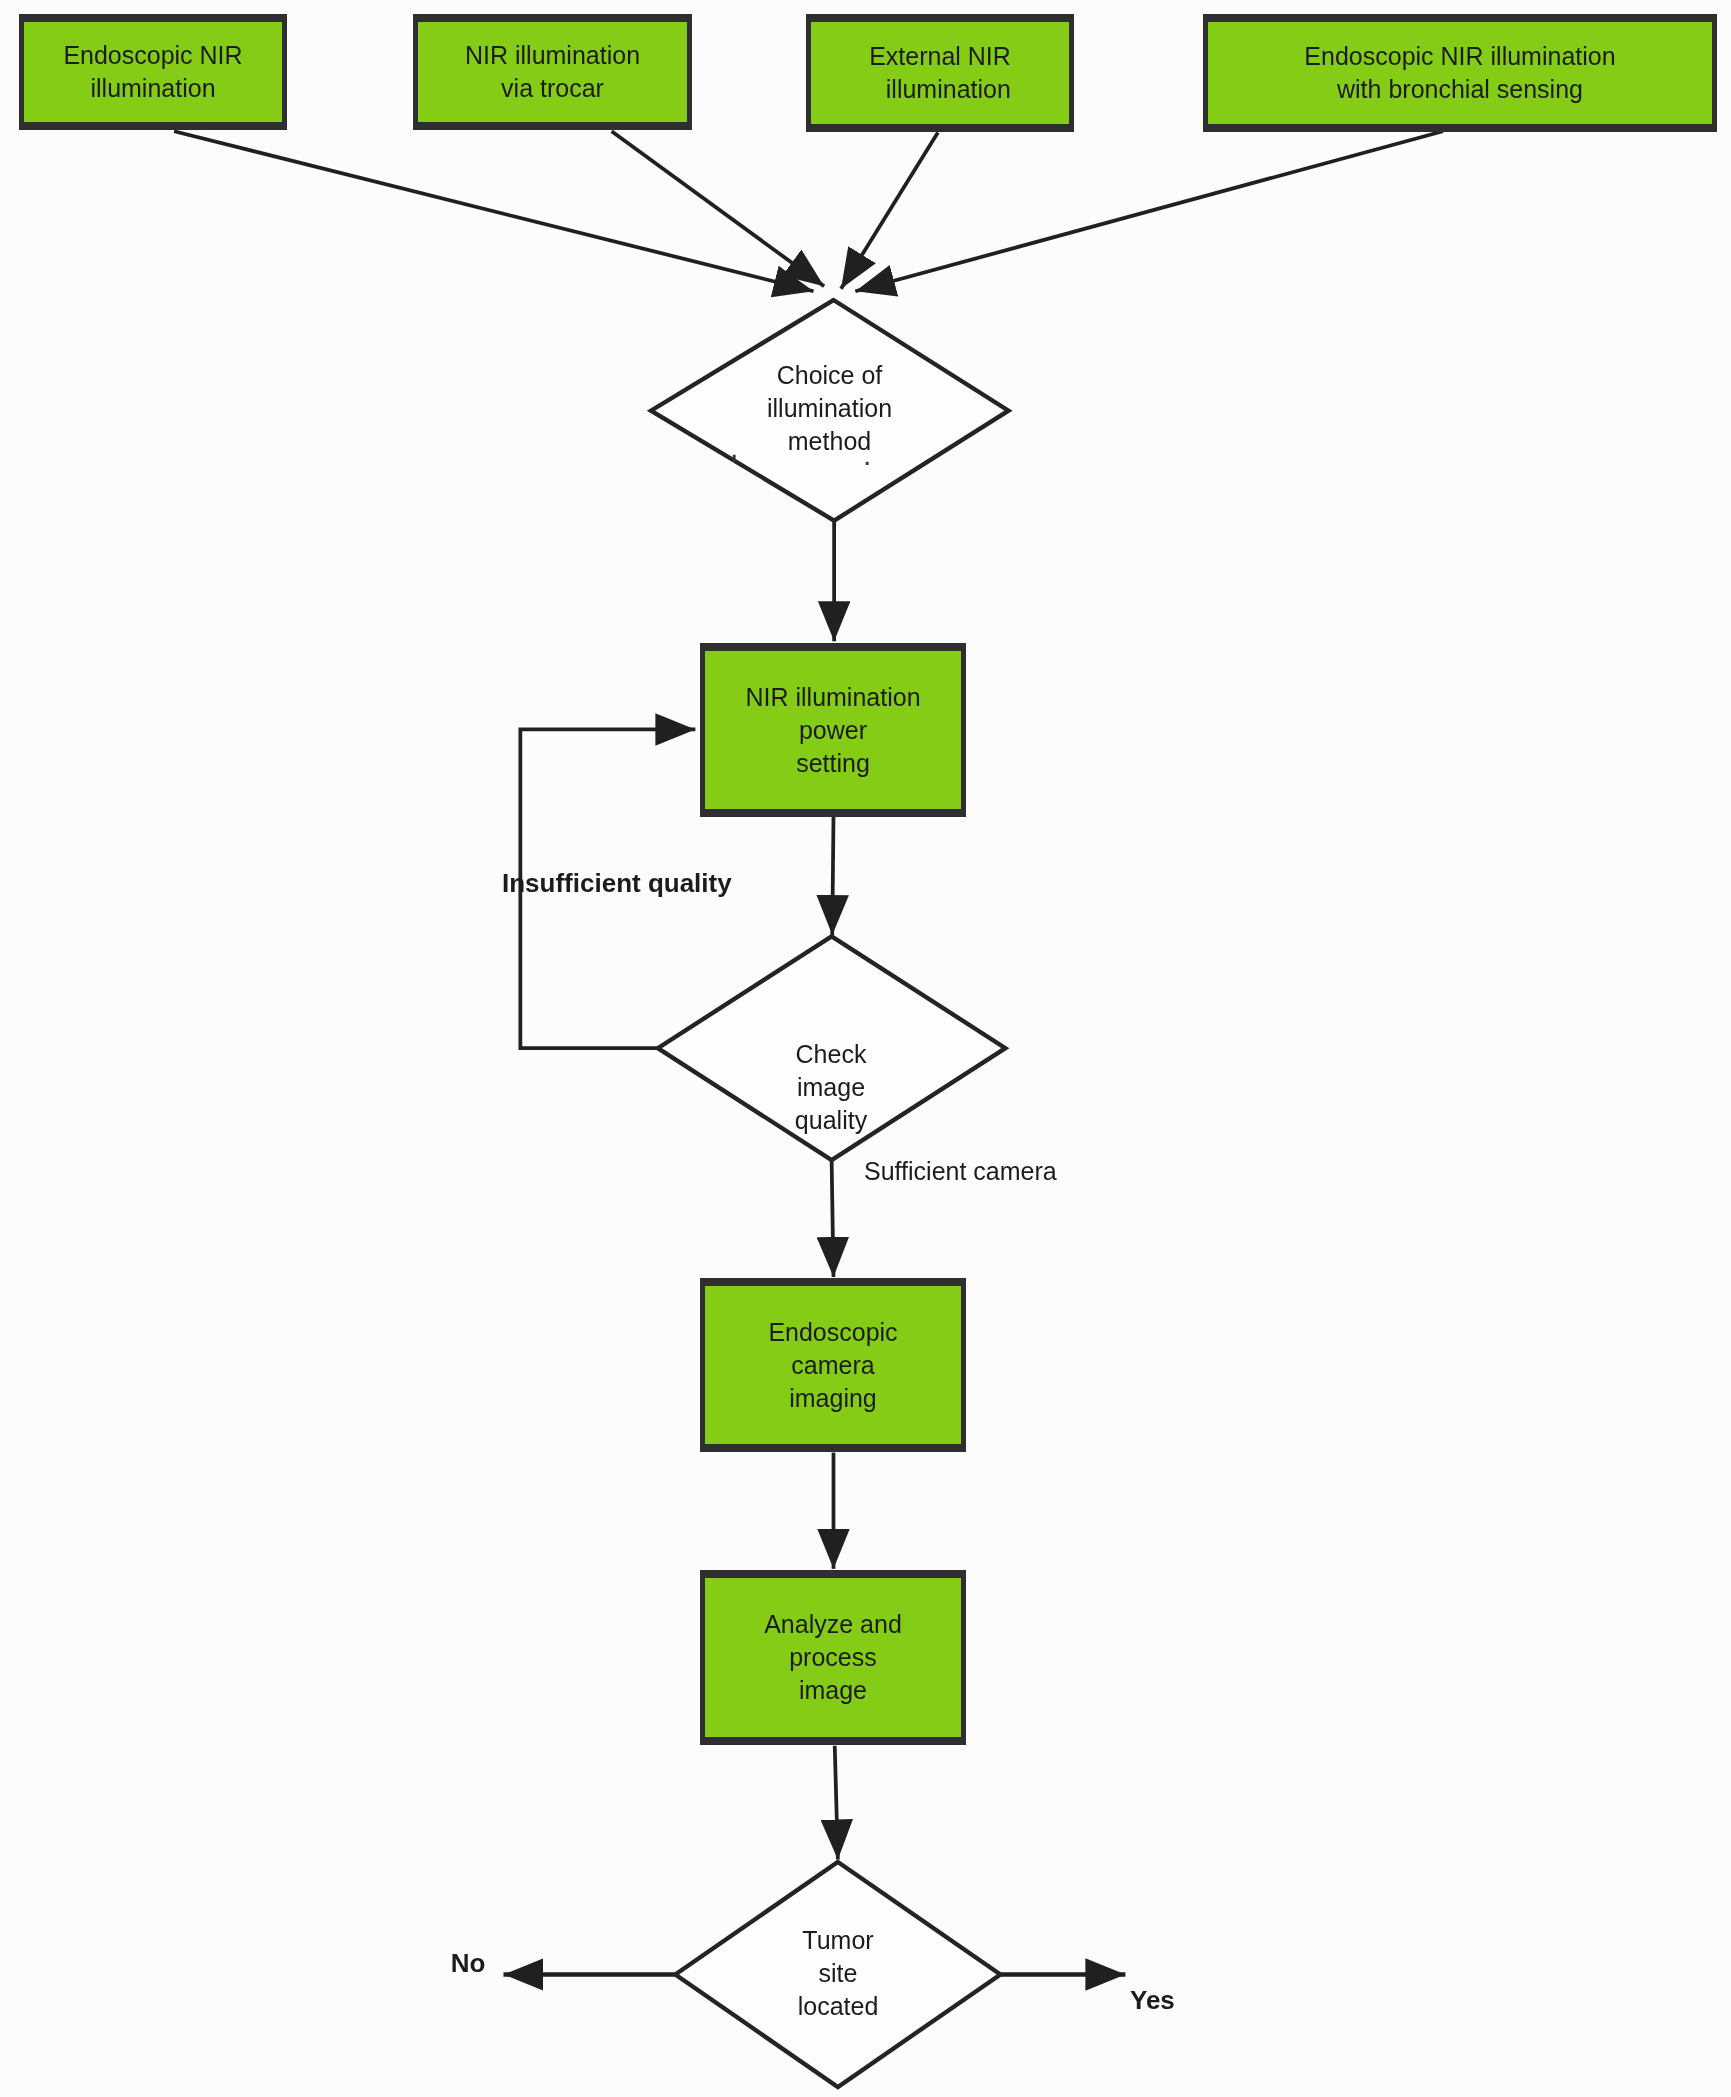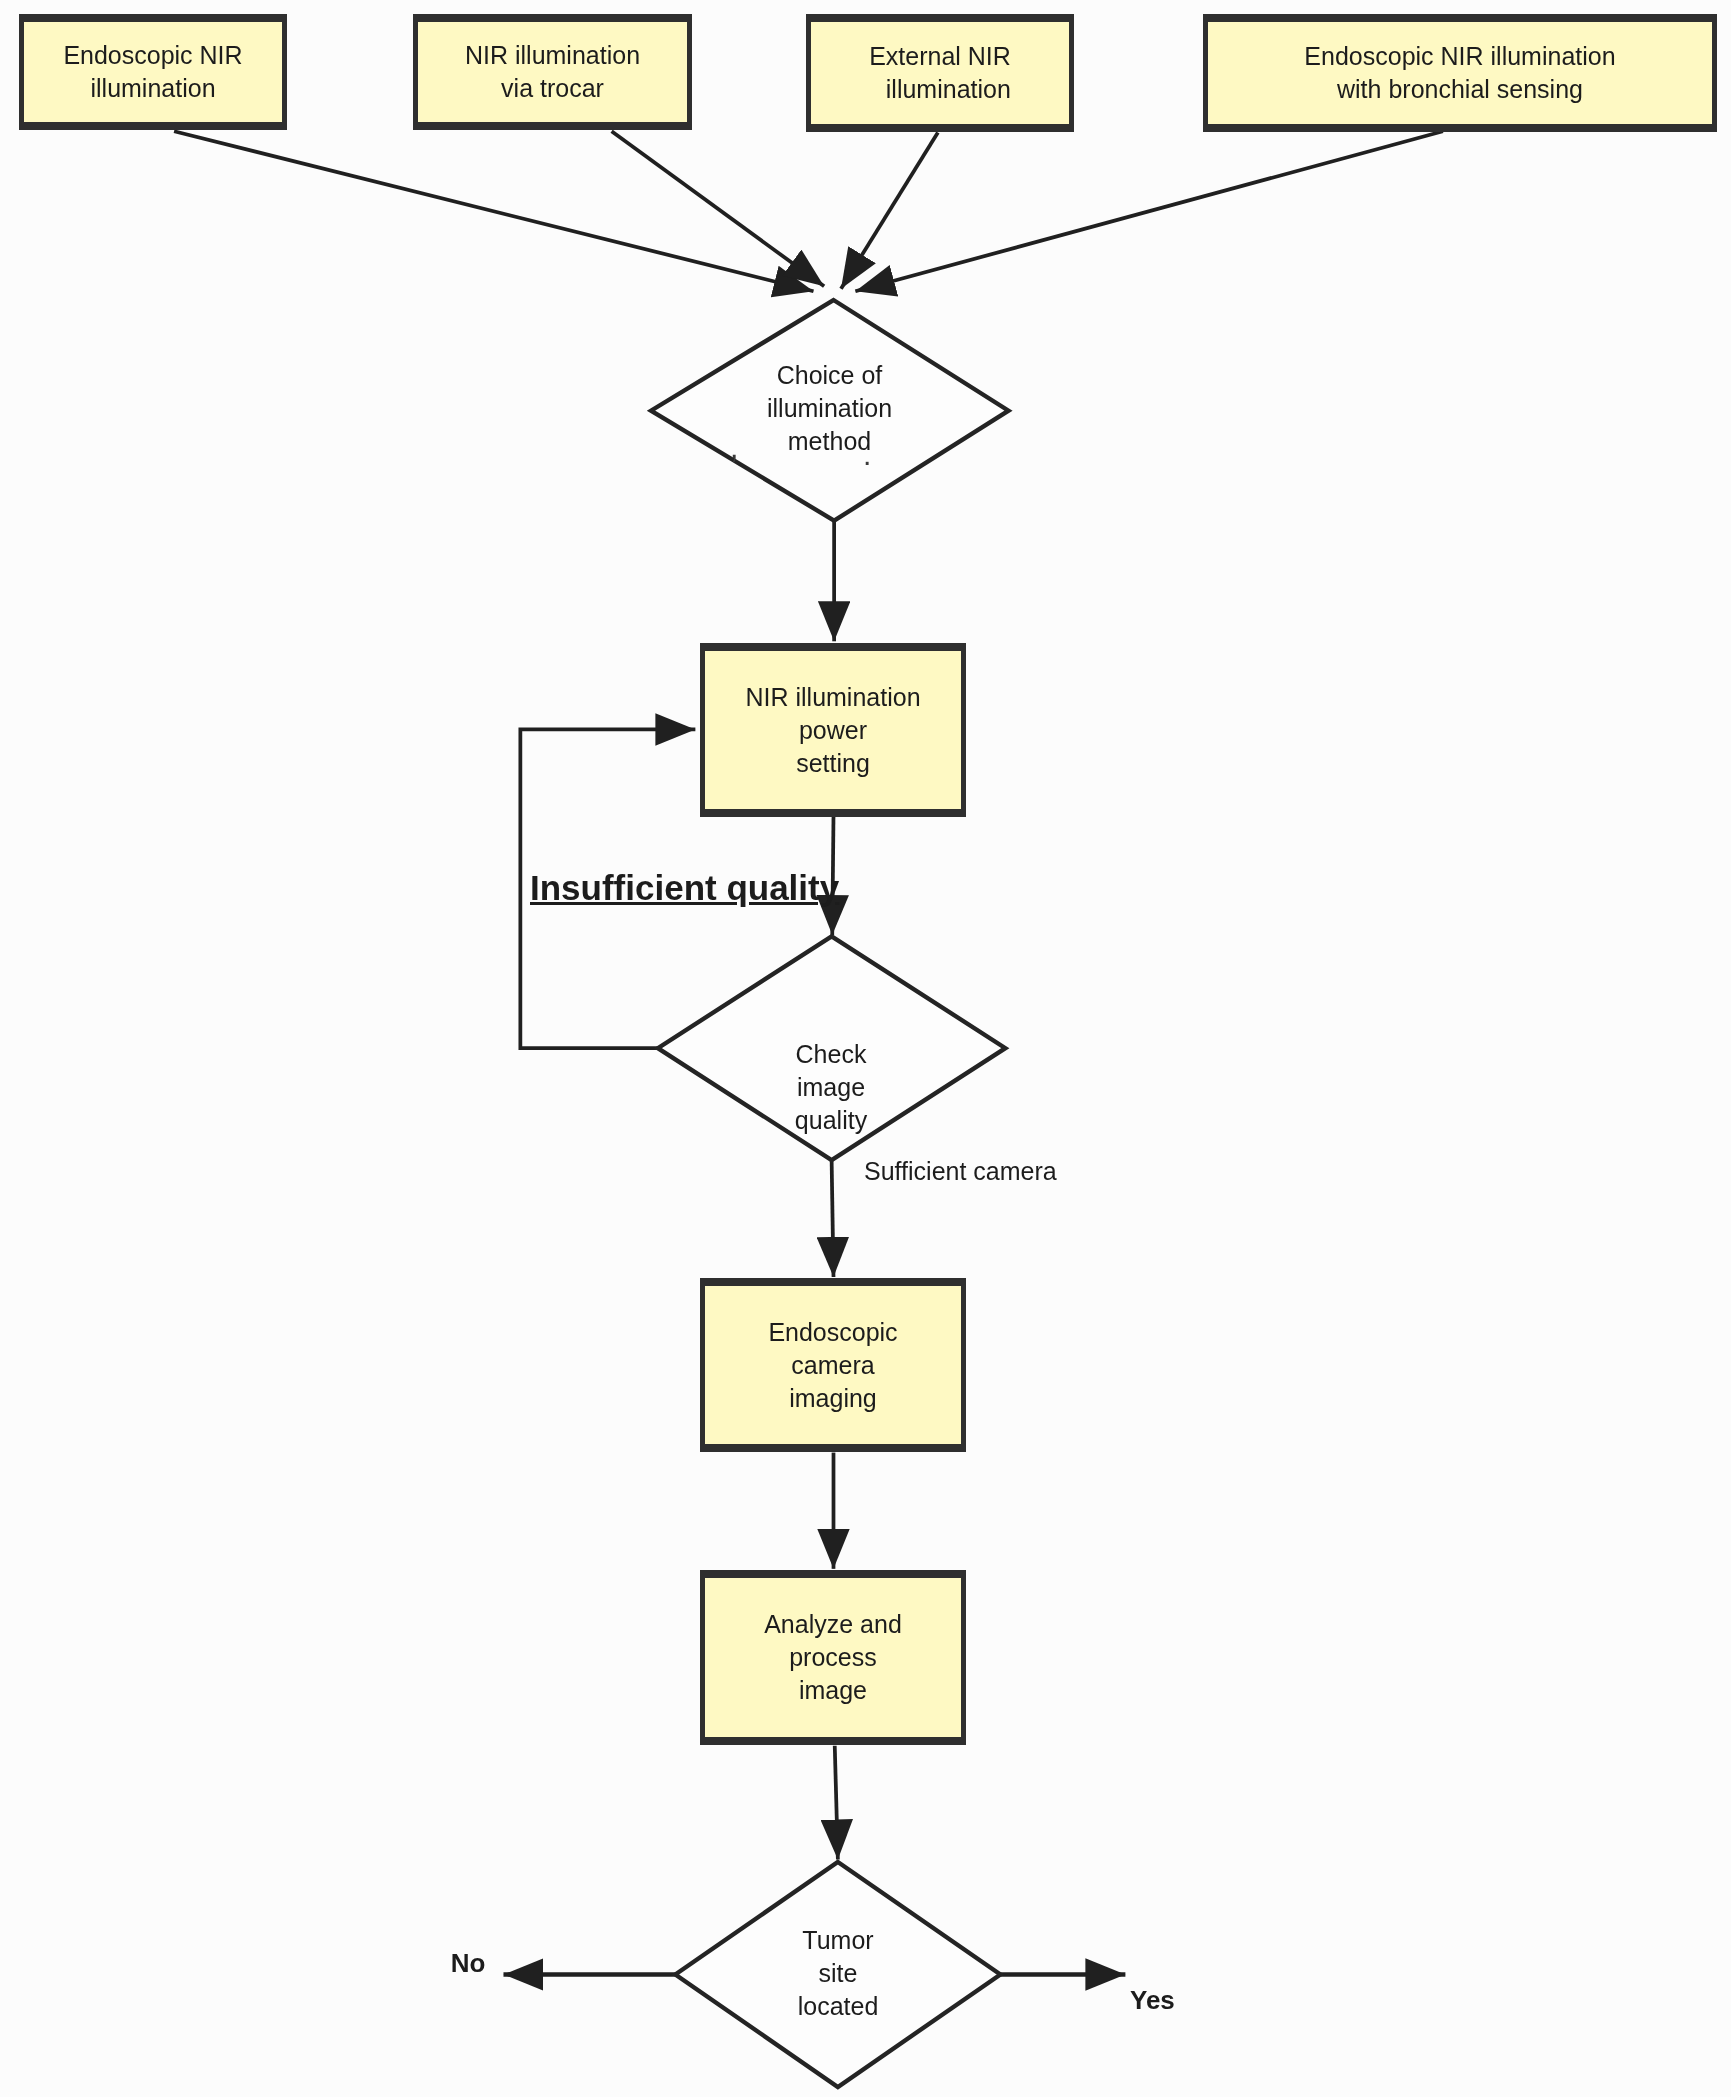--- a/index.html
+++ b/index.html
@@ -11,21 +11,21 @@
     font-family:"Liberation Sans", sans-serif;
     color:#1c1c1c;
     overflow:hidden;
   }
   svg.wires { position:absolute; left:0; top:0; }
 
   .box {
     position:absolute; box-sizing:border-box;
     border:5px solid #2f2f2f;
     border-top-width:8.1px; border-bottom-width:8.1px;
-    background:#fef9c3;
+    background:#84cc16;
     display:flex; align-items:center; justify-content:center;
     text-align:center;
   }
   .node-label { white-space:pre-line; font-size:25px; line-height:1.32; }
 
   .dlabel {
     position:absolute; text-align:center;
     white-space:pre-line; font-size:25px; line-height:1.32;
   }
   .elabel { position:absolute; font-size:25px; line-height:1.1; }
@@ -39,21 +39,21 @@
   #src3   { left:806px; top:13.8px;   width:268px; height:118px;text-align:right; }
   #src4   { left:1203px; top:13.8px;   width:514px; height:118px; }
   #power  { left:700px; top:643px; width:266px; height:174px; }
   #camera { left:700px; top:1278px; width:266px; height:174px;justify-content:center; }
   #analyze{ left:700px; top:1570px; width:266px; height:175px; }
 
   #choice-label { left:673px; top:359px;  width:313px; }
   #check-label  { left:706px; top:998px; width:250px;margin-top:40px; }
   #tumor-label  { left:713px; top:1924px; width:250px; }
 
-  #insufficient-label { left:530px;  top:869px; font-size:35px;text-decoration:underline; }
+  #insufficient-label { left:502px;  top:869px; font-size:26px; }
   #sufficient-label   { left:864px; top:1158px; }
   #no-label  { left:438px;  top:1949px; width:60px; text-align:center; font-size:26px; }
   #yes-label { left:1130px; top:1958px; font-size:26px;margin-top:28px; }
 
   #stray-comma { left:730px; top:431px; }
   #stray-dot   { left:863px; top:438px; }
 </style>
 </head>
 <body>
 

